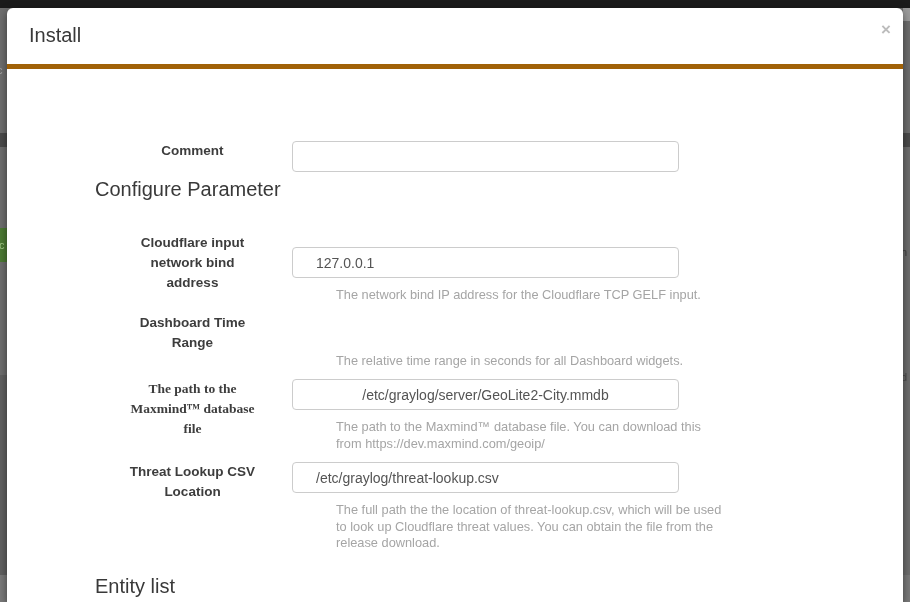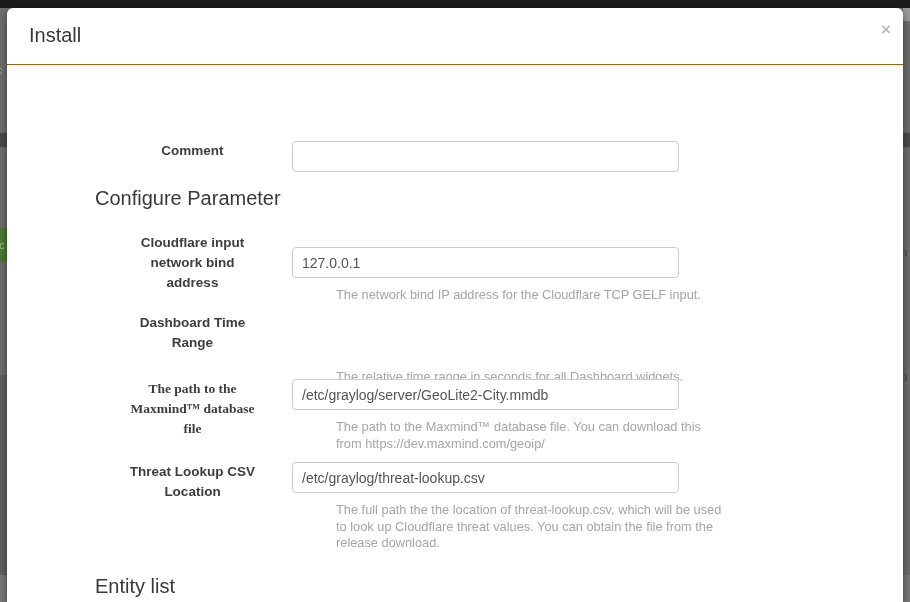--- a/index.html
+++ b/index.html
@@ -16,34 +16,34 @@
   .badge-green{background:#4c7a33;color:#a6cd8d;}
   .edge-bottom{background:#7a7a7a;}
   .edge-mid{background:#616161;}
   .scroll-thumb{position:absolute;left:903px;top:8px;width:7px;height:13px;background:#9b9b9b;}
   
   .modal{
     position:absolute;left:7px;top:8px;width:896px;height:594px;
     background:#ffffff;border-radius:6px 6px 0 0;
     box-shadow:0 3px 9px rgba(0,0,0,0.5);
   }
-  .modal-header{position:absolute;left:0;top:0;right:0;height:56px;border-bottom:1px solid #a16207;}
+  .modal-header{position:absolute;left:0;top:0;right:0;height:56px;border-bottom:5px solid #a16207;}
   .modal-title{position:absolute;left:22px;top:14px;font-size:20px;line-height:26px;font-weight:400;color:#393939;}
   .close-btn{position:absolute;right:12px;top:13px;font-size:17px;font-weight:bold;color:#bcbcbc;cursor:pointer;line-height:17px;}
   .modal-body{position:absolute;left:0;top:57px;right:0;bottom:0;}
   .section-heading{position:absolute;left:88px;margin:0;font-size:20px;line-height:26px;font-weight:400;color:#393939;}
   .field-label{
     position:absolute;left:103px;width:165px;
     font-size:13.5px;line-height:20px;font-weight:bold;color:#3d3d3d;
     white-space:pre-line;
     text-align:center;
   }
   .text-input{
     position:absolute;left:285px;width:387px;height:31px;box-sizing:border-box;
-    border:1px solid #cccccc;border-radius:4px;padding:0 9px;
+    border:1px solid #cccccc;border-radius:4px;padding:0 23px;
     font-family:"Liberation Sans", sans-serif;font-size:14px;color:#545454;
     outline:none;background:#fff;
   }
   .help-text{
     position:absolute;left:285px;width:402px;
     font-size:12.8px;line-height:16.5px;color:#a5a5a5;
     white-space:pre-line;
     margin-left:44px;
   }
 </style>
@@ -79,36 +79,36 @@
     <div class="modal-title">Install</div>
     <div class="close-btn">×</div>
   </div>
 
   <div class="modal-body">
 
 
     <label class="field-label" style="top:76px;">Comment</label>
     <input class="text-input" style="top: 76px;" type="text" value="">
 
-    <h2 class="section-heading" style="top:120px;">Configure Parameter</h2>
+    <h2 class="section-heading" style="top:111px;">Configure Parameter</h2>
 
     <label class="field-label" style="top:168px;">Cloudflare input
 network bind
 address</label>
     <input class="text-input" style="top: 182px;" type="text" value="127.0.0.1">
     <div class="help-text" style="top:222px;">The network bind IP address for the Cloudflare TCP GELF input.</div>
 
     <label class="field-label" style="top:248px;">Dashboard Time
 Range</label>
-    <div class="help-text" style="top:304px;">The relative time range in seconds for all Dashboard widgets.</div>
+    <div class="help-text" style="top:288px;">The relative time range in seconds for all Dashboard widgets.</div>
 
     <label class="field-label" style="top:314px;font-family:Liberation Serif, serif;">The path to the
 Maxmind™ database
 file</label>
-    <input class="text-input" style="top: 314px;" type="text" value="/etc/graylog/server/GeoLite2-City.mmdb">
+    <input class="text-input" style="top: 314px; text-align: center;" type="text" value="/etc/graylog/server/GeoLite2-City.mmdb">
     <div class="help-text" style="top:354px;">The path to the Maxmind™ database file. You can download this
 from https://dev.maxmind.com/geoip/</div>
 
     <label class="field-label" style="top:397px;">Threat Lookup CSV
 Location</label>
     <input class="text-input" style="top: 397px;" type="text" value="/etc/graylog/threat-lookup.csv">
     <div class="help-text" style="top:437px;">The full path the the location of threat-lookup.csv, which will be used
 to look up Cloudflare threat values. You can obtain the file from the
 release download.</div>
 

